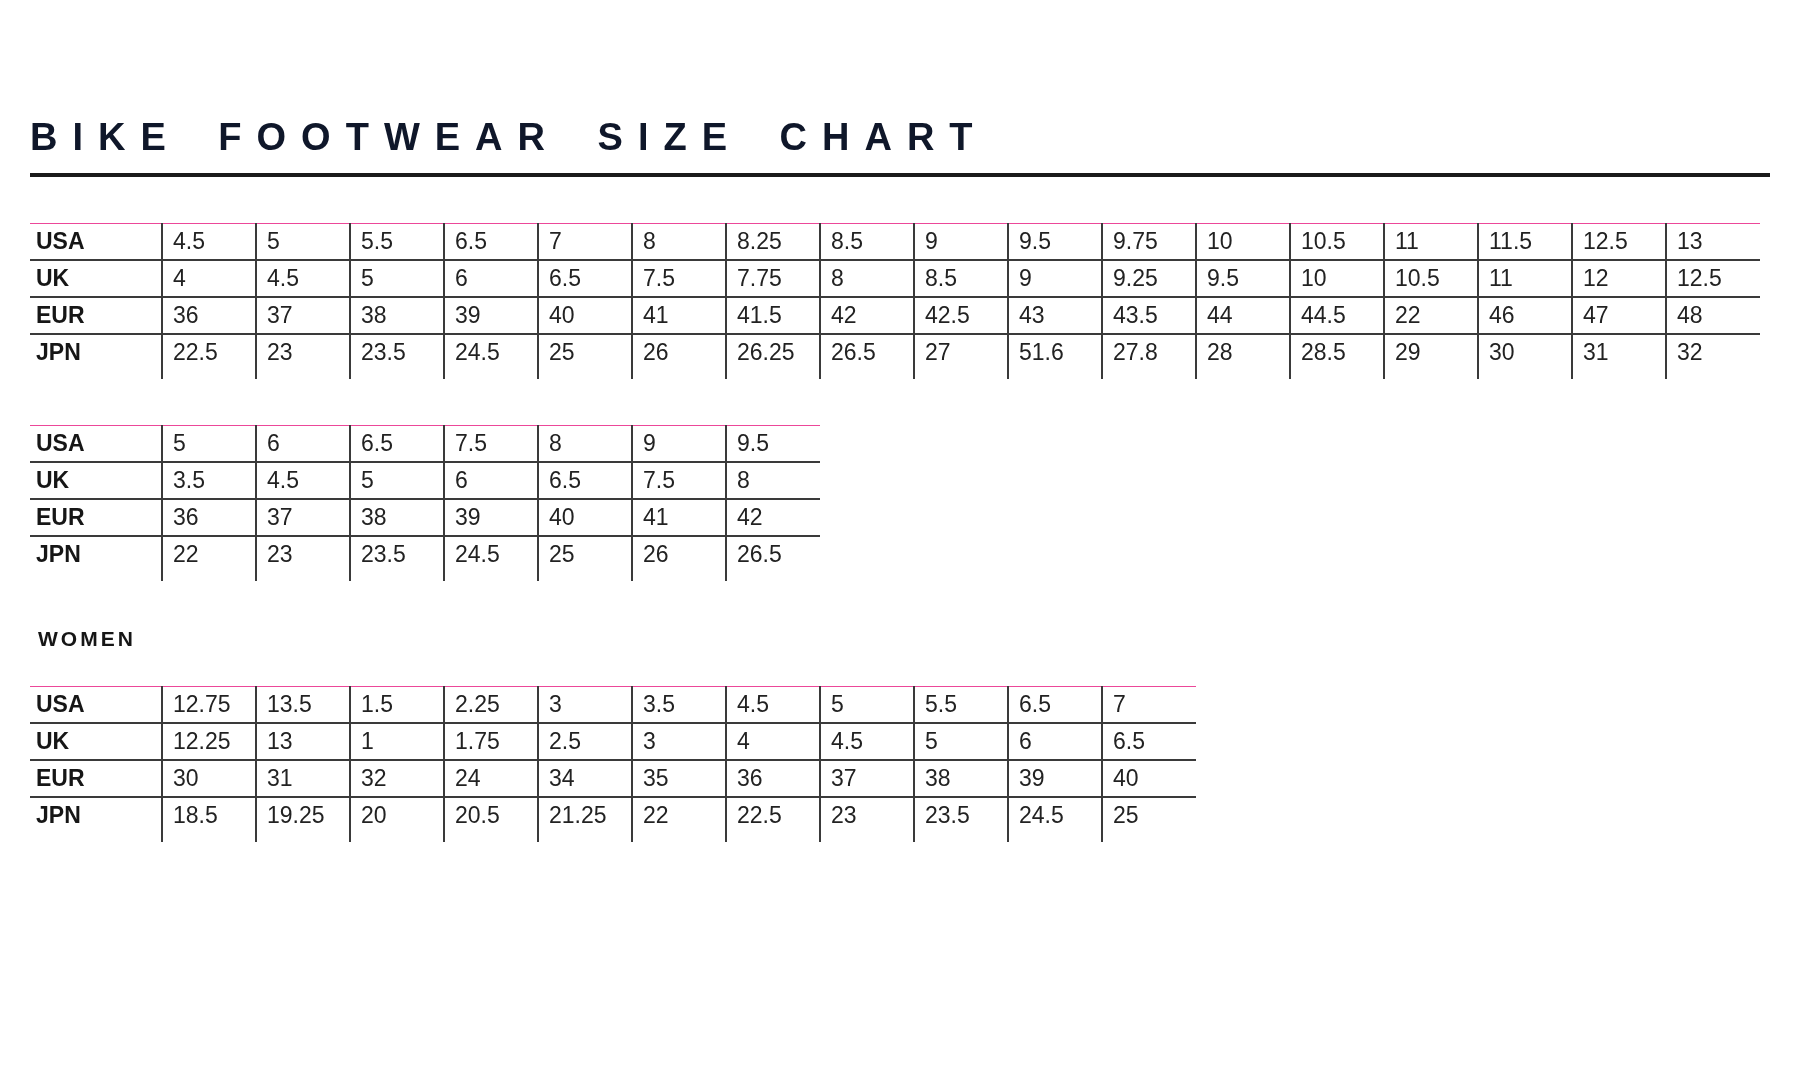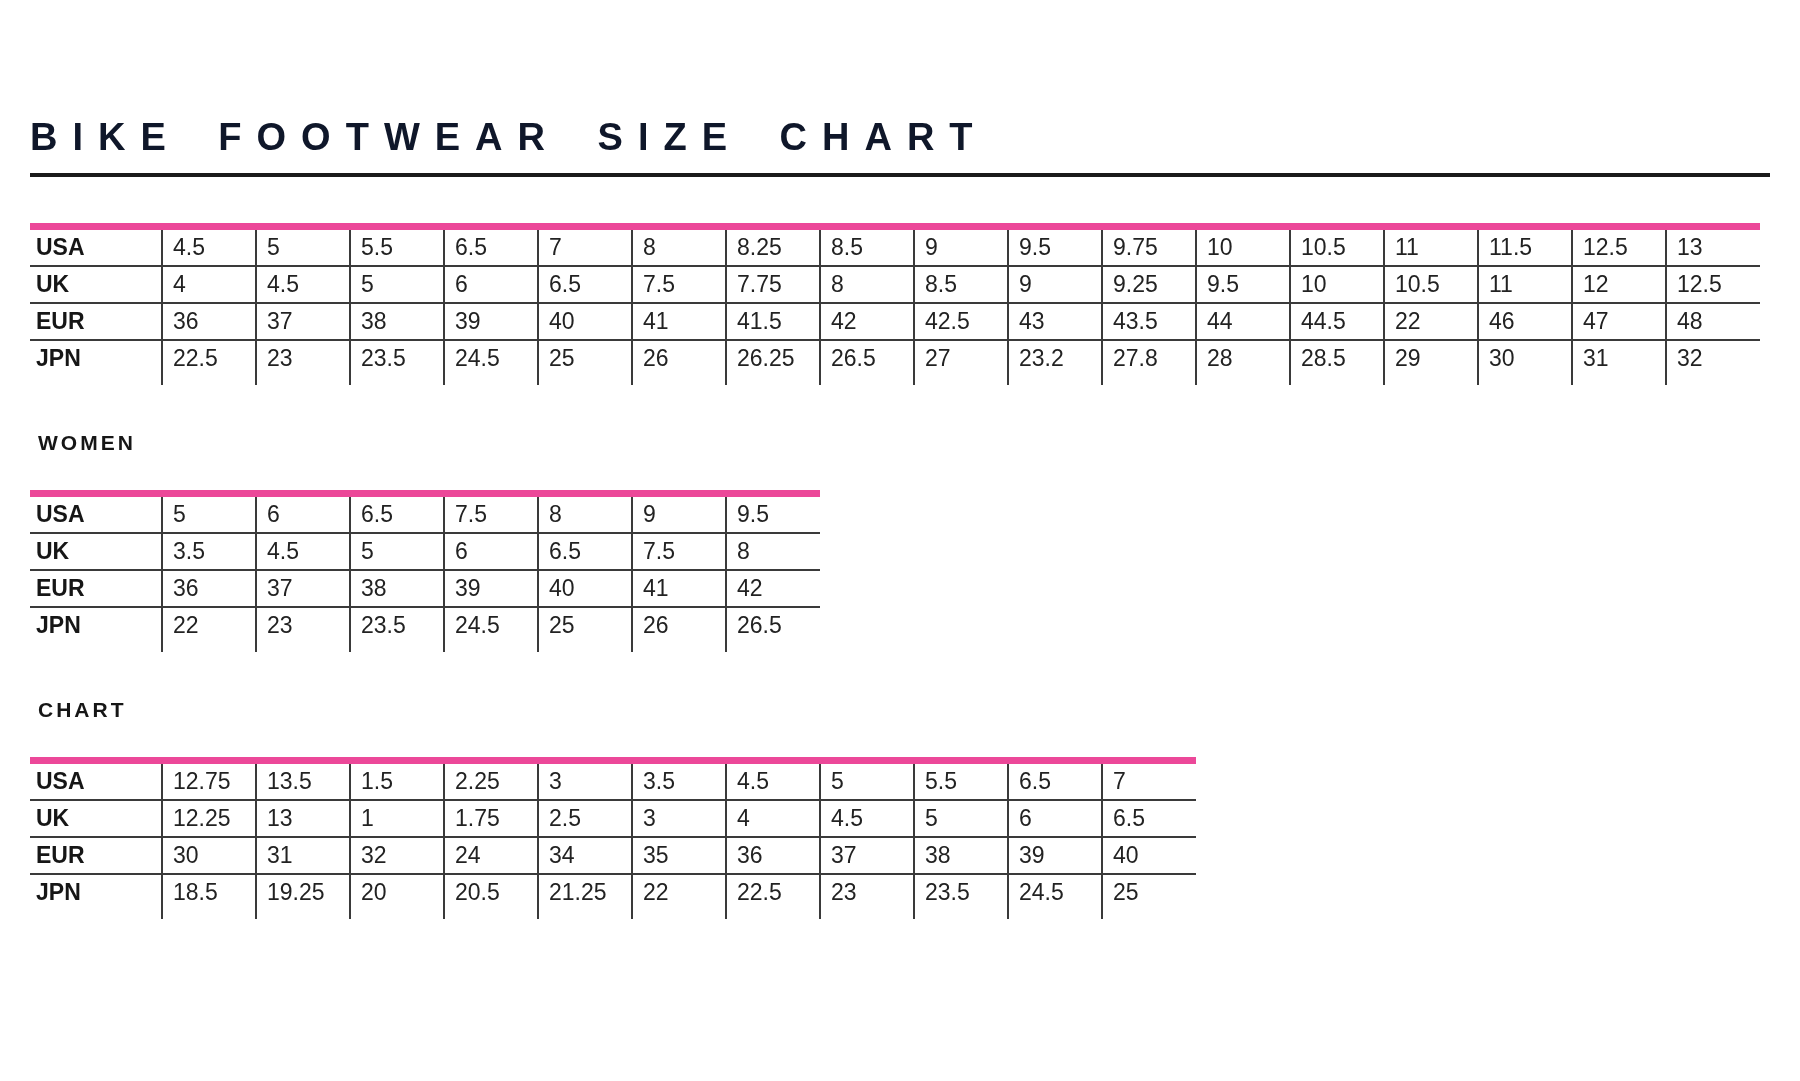--- a/index.html
+++ b/index.html
@@ -37,21 +37,21 @@
   .section-heading {
     font-size: 21px;
     font-weight: bold;
     letter-spacing: 3px;
     margin: 0 0 8px 8px;
     color: #161616;
   }
   table.size-table {
     border-collapse: collapse;
     table-layout: fixed;
-    border-top: 7px solid #ec4899;
+    border-top: 1px solid #ec4899;
     margin-top: 35px;
   }
   table.size-table col.label-col { width: 132px; }
   table.size-table col.data-col  { width: 94px; }
   table.size-table th,
   table.size-table td {
     height: 35px;
     font-size: 23px;
     text-align: left;
     vertical-align: middle;
@@ -173,35 +173,34 @@
             <th>JPN</th>
             <td>22.5</td>
             <td>23</td>
             <td>23.5</td>
             <td>24.5</td>
             <td>25</td>
             <td>26</td>
             <td>26.25</td>
             <td>26.5</td>
             <td>27</td>
-            <td>23.2</td>
+            <td>51.6</td>
             <td>27.8</td>
             <td>28</td>
             <td>28.5</td>
             <td>29</td>
             <td>30</td>
             <td>31</td>
             <td>32</td>
           </tr>
         </tbody>
       </table>
   </div>
 
   <div class="size-section">
-    <h2 class="section-heading">WOMEN</h2>
     <table class="size-table">
         <colgroup>
           <col class="label-col">
           <col class="data-col">
           <col class="data-col">
           <col class="data-col">
           <col class="data-col">
           <col class="data-col">
           <col class="data-col">
           <col class="data-col">
@@ -245,21 +244,21 @@
             <td>24.5</td>
             <td>25</td>
             <td>26</td>
             <td>26.5</td>
           </tr>
         </tbody>
       </table>
   </div>
 
   <div class="size-section">
-    <h2 class="section-heading">CHART</h2>
+    <h2 class="section-heading">WOMEN</h2>
     <table class="size-table">
         <colgroup>
           <col class="label-col">
           <col class="data-col">
           <col class="data-col">
           <col class="data-col">
           <col class="data-col">
           <col class="data-col">
           <col class="data-col">
           <col class="data-col">

